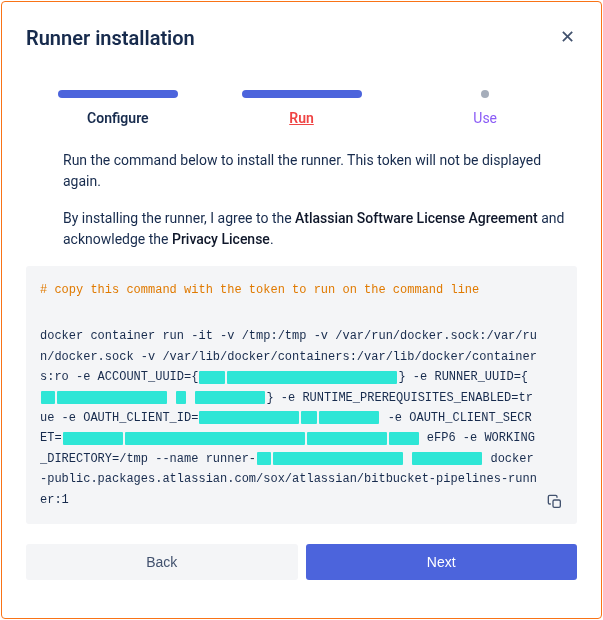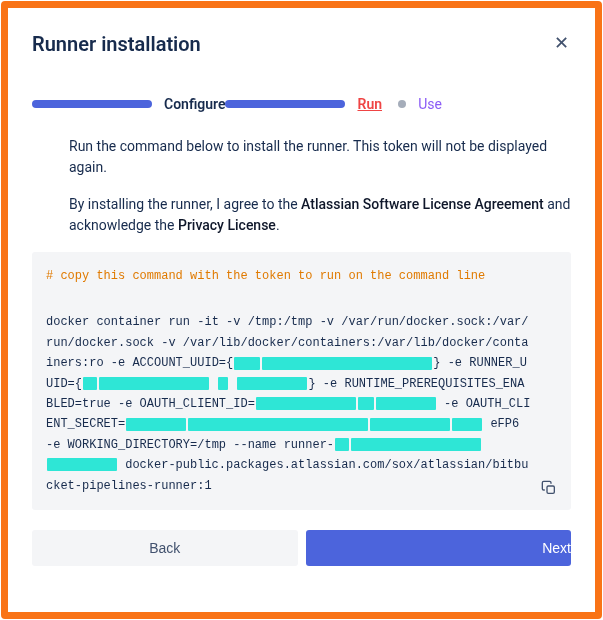--- a/index.html
+++ b/index.html
@@ -4,21 +4,21 @@
   <style>
     * { box-sizing: border-box; margin: 0; padding: 0; }
     body {
       font-family: -apple-system, BlinkMacSystemFont, "Segoe UI", Roboto, Helvetica, Arial, sans-serif;
       background: #fff;
       width: 603px;
       height: 620px;
       overflow: hidden;
     }
     .modal {
-      border: 7px solid #f97316;
+      border: 1px solid #f97316;
       border-radius: 4px;
       width: 601px;
       height: 618px;
       margin: 1px;
       padding: 24px 24px;
       position: relative;
       background: #fff;
     }
     .header {
       display: flex;
@@ -42,21 +42,21 @@
     }
     .stepper {
       display: flex;
       justify-content: space-around;
       align-items: flex-start;
       margin-bottom: 24px;
     }
     .step {
       flex: 1;
       display: flex;
-      flex-direction: row;
+      flex-direction: column;
       align-items: center;
       gap: 12px;
     }
     .step-bar {
       height: 8px;
       width: 120px;
       border-radius: 4px;
       background: #4c64dc;
     }
     .step-dot {
@@ -136,21 +136,20 @@
       font-weight: 500;
       cursor: pointer;
     }
     .btn-secondary {
       background: #f4f5f7;
       color: #42526e;
     }
     .btn-primary {
       background: #4c64dc;
       color: #fff;
-      text-align: right;
     }
   </style>
 </head>
 <body>
 
 <div class="modal">
 
   <div class="header">
     <h2 class="title">Runner installation</h2>
     <button class="close">

